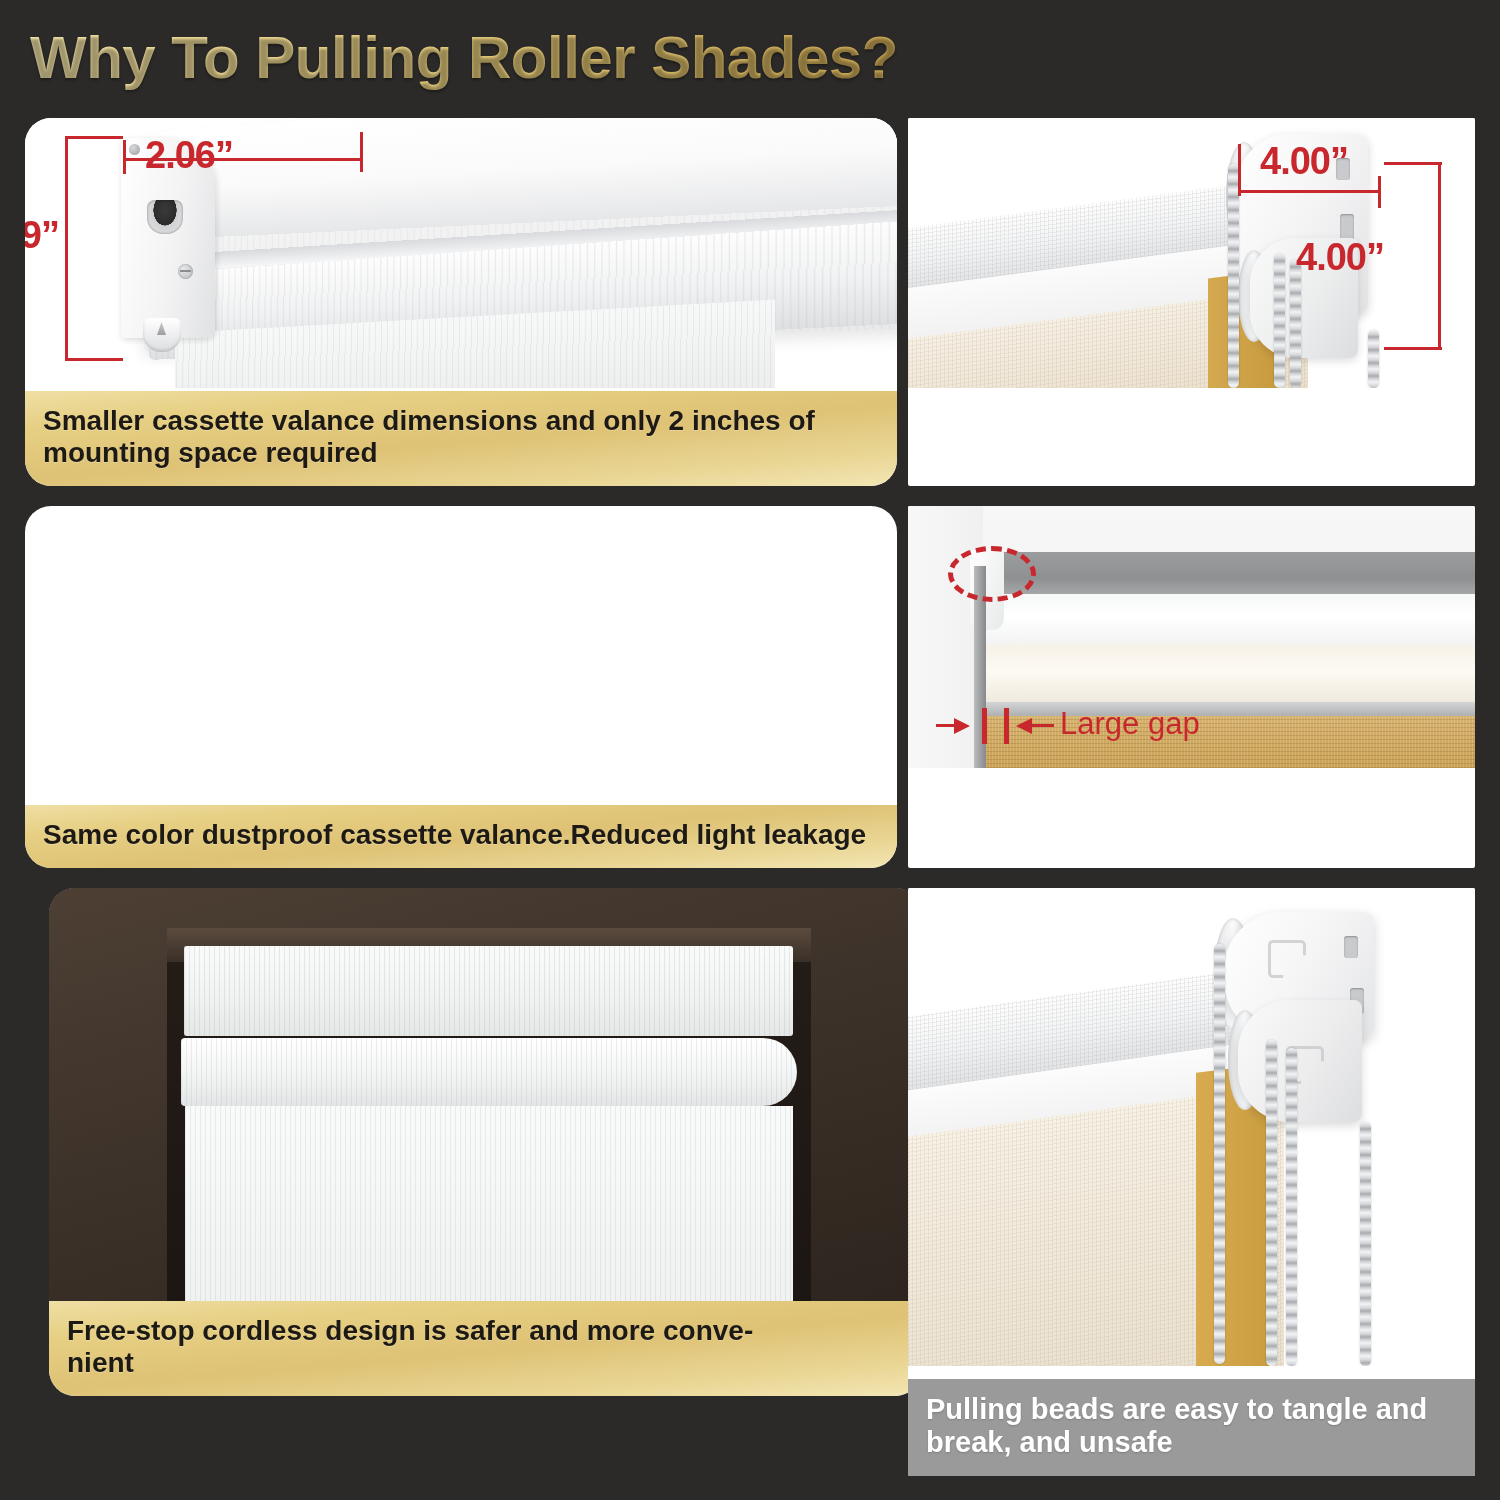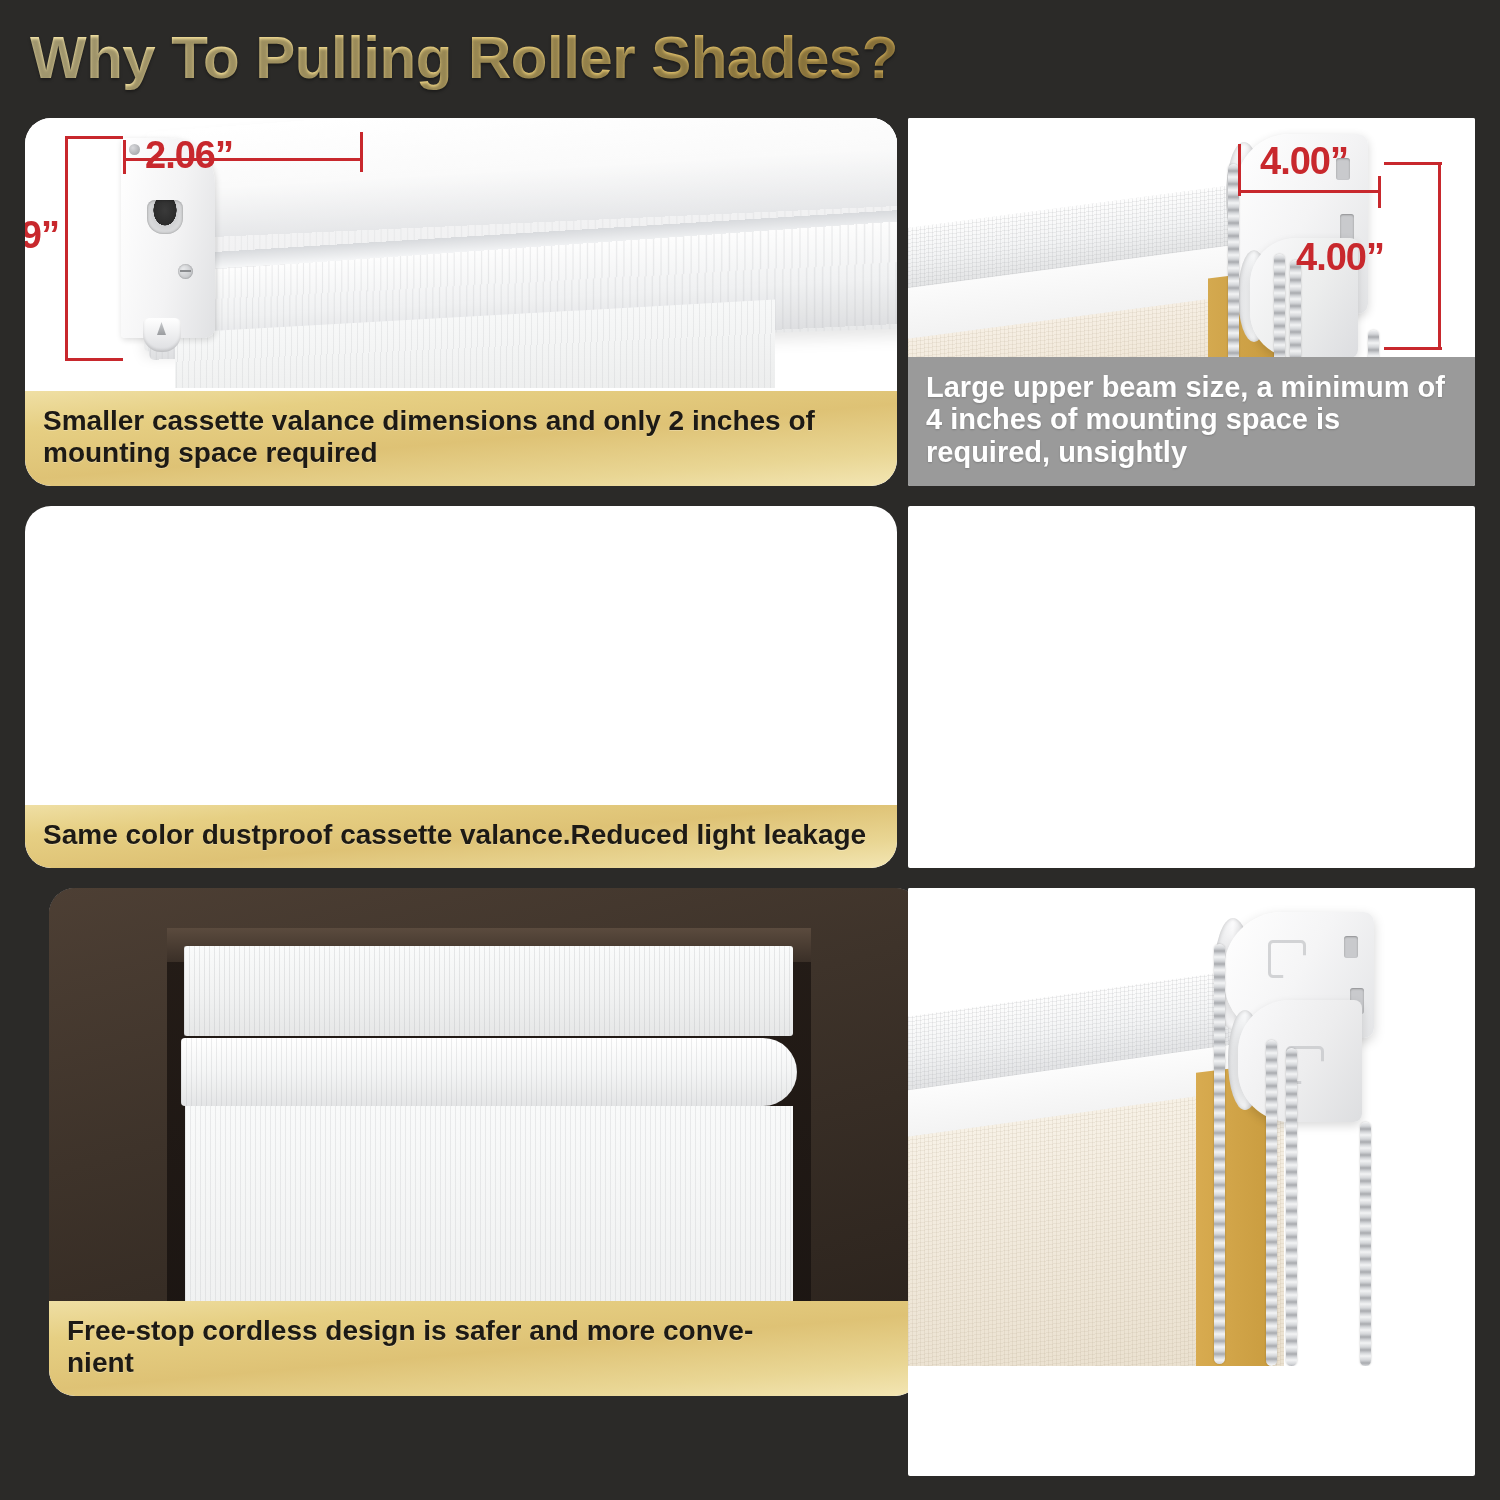--- a/index.html
+++ b/index.html
@@ -596,28 +596,47 @@
     <div class="dim-line-h" style="left:330px; top:72px; width:142px;"></div>
     <div class="dim-tick-v" style="left:330px; top:26px; height:52px;"></div>
     <div class="dim-tick-v" style="left:470px; top:58px; height:32px;"></div>
     <div class="dim-label" style="left:352px; top:22px;">4.00”</div>
 
     <div class="dim-line-v" style="left:530px; top:44px; height:188px;"></div>
     <div class="dim-tick-h" style="left:476px; top:44px; width:58px;"></div>
     <div class="dim-tick-h" style="left:476px; top:229px; width:58px;"></div>
     <div class="dim-label" style="left:388px; top:118px;">4.00”</div>
   </div>
-  <div class="caption gray">Large upper beam size, a minimum of 4 inches of mounting space is required, unsightly</div>
 </div>
 
 <div class="panel left" style="left:25px; top:506px; width:872px; height:362px;">
   <div class="caption gold">Same color dustproof cassette valance.Reduced light leakage</div>
 </div>
 
 <div class="panel right" style="left:908px; top:506px; width:567px; height:362px;">
+  <div class="photo p4-photo" style="height:262px;">
+    <div class="p4-wall"></div>
+    <div class="p4-darktop"></div>
+    <div class="p4-whiteval"></div>
+    <div class="p4-creamval"></div>
+    <div class="p4-silverrail"></div>
+    <div class="p4-tanfab"></div>
+    <div class="p4-cap"></div>
+    <div class="p4-edge"></div>
+
+    <div class="dashed-ellipse" style="left:40px; top:40px; width:88px; height:56px;"></div>
+
+    <div class="dim-arrow-r" style="left:46px; top:212px;"></div>
+    <div class="dim-line-h" style="left:28px; top:218px; width:24px;"></div>
+    <div class="gap-bar" style="left:74px; top:202px; height:36px;"></div>
+    <div class="gap-bar" style="left:96px; top:202px; height:36px;"></div>
+    <div class="dim-arrow-l" style="left:108px; top:212px;"></div>
+    <div class="dim-line-h" style="left:124px; top:218px; width:22px;"></div>
+    <div class="gap-label" style="left:152px; top:200px;">Large gap</div>
+  </div>
 </div>
 
 <div class="panel left" style="left:25px; top:888px; width:872px; height:508px;margin-left:24px;">
   <div class="photo p5-photo" style="height:478px;">
     <div class="p5-wall"></div>
     <div class="p5-recess"></div>
     <div class="p5-recess-top"></div>
 
     <div class="p5-window">
       
@@ -650,13 +669,14 @@
 
     <div class="p6-ring2"></div>
     <div class="p6-bracket2"></div>
     <div class="p6-arrowmark" style="left:378px; top:158px;"></div>
 
     <div class="bead-chain" style="left:306px; top:56px; height:420px;"></div>
     <div class="bead-chain" style="left:358px; top:152px; height:326px;"></div>
     <div class="bead-chain" style="left:378px; top:160px; height:318px;"></div>
     <div class="bead-chain" style="left:452px; top:234px; height:244px;"></div>
   </div>
+  <div class="caption gray">Pulling beads are easy to tangle and break, and unsafe</div>
 </div>
 
 </body></html>

